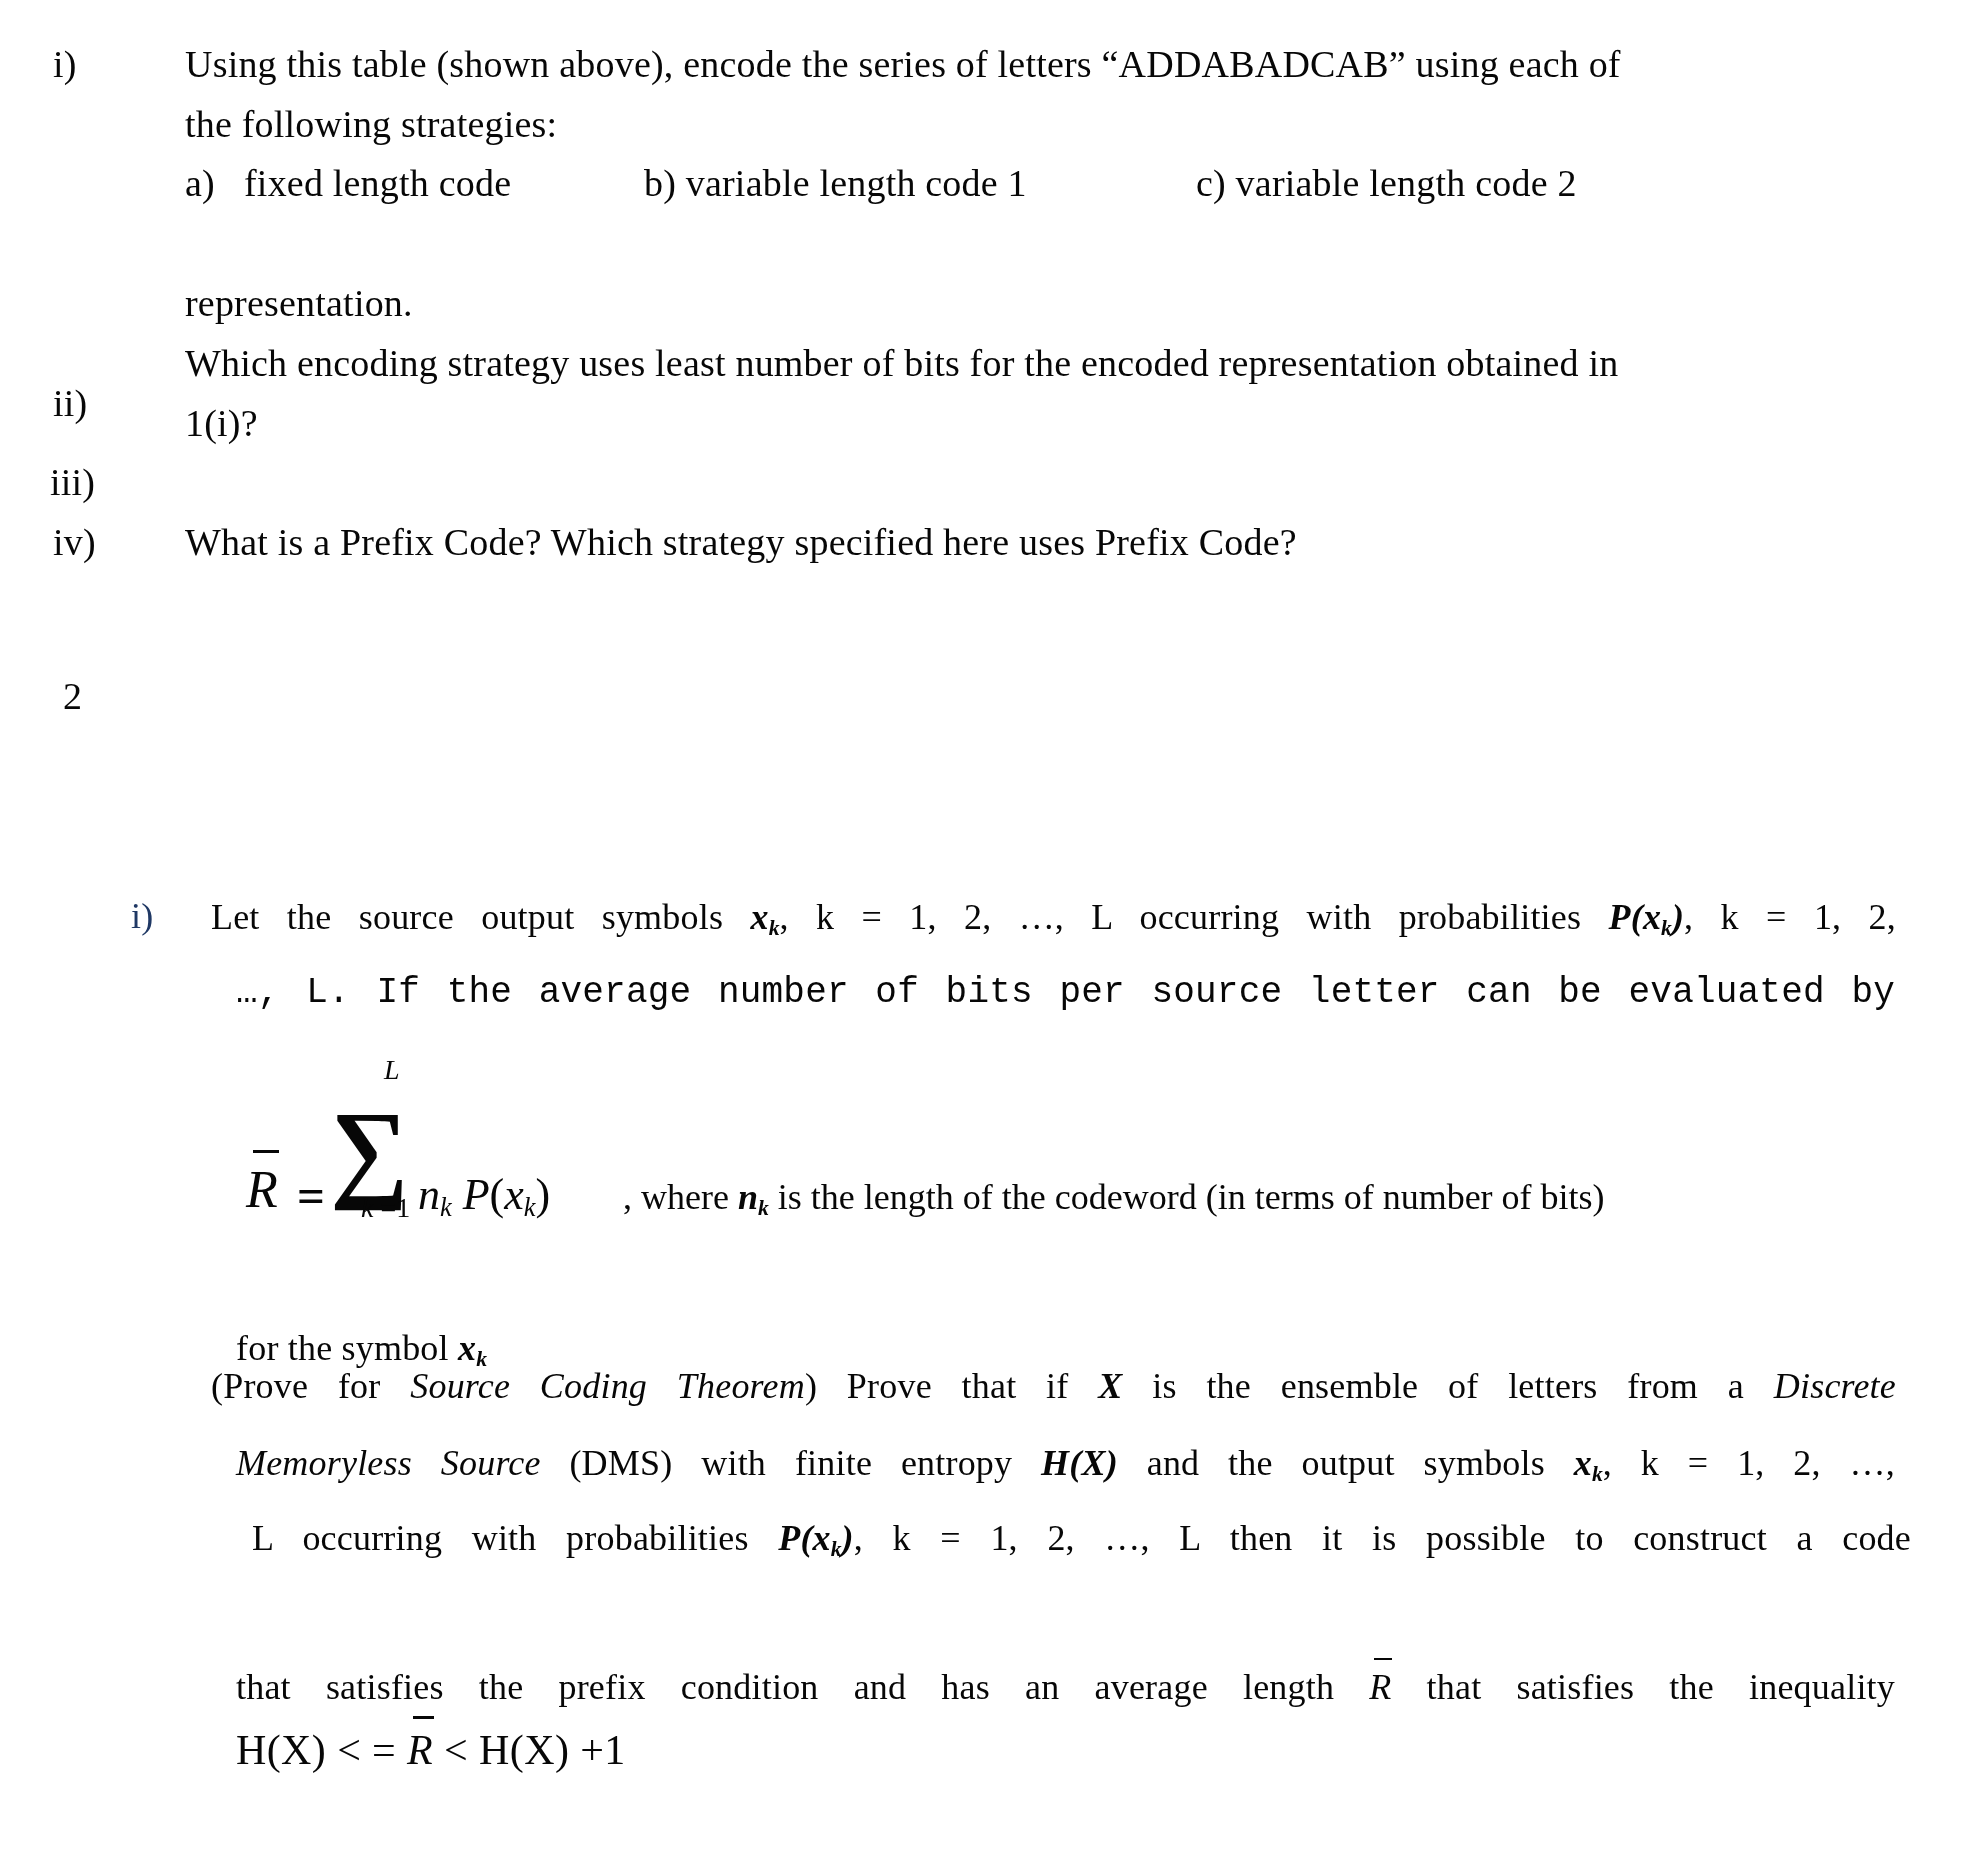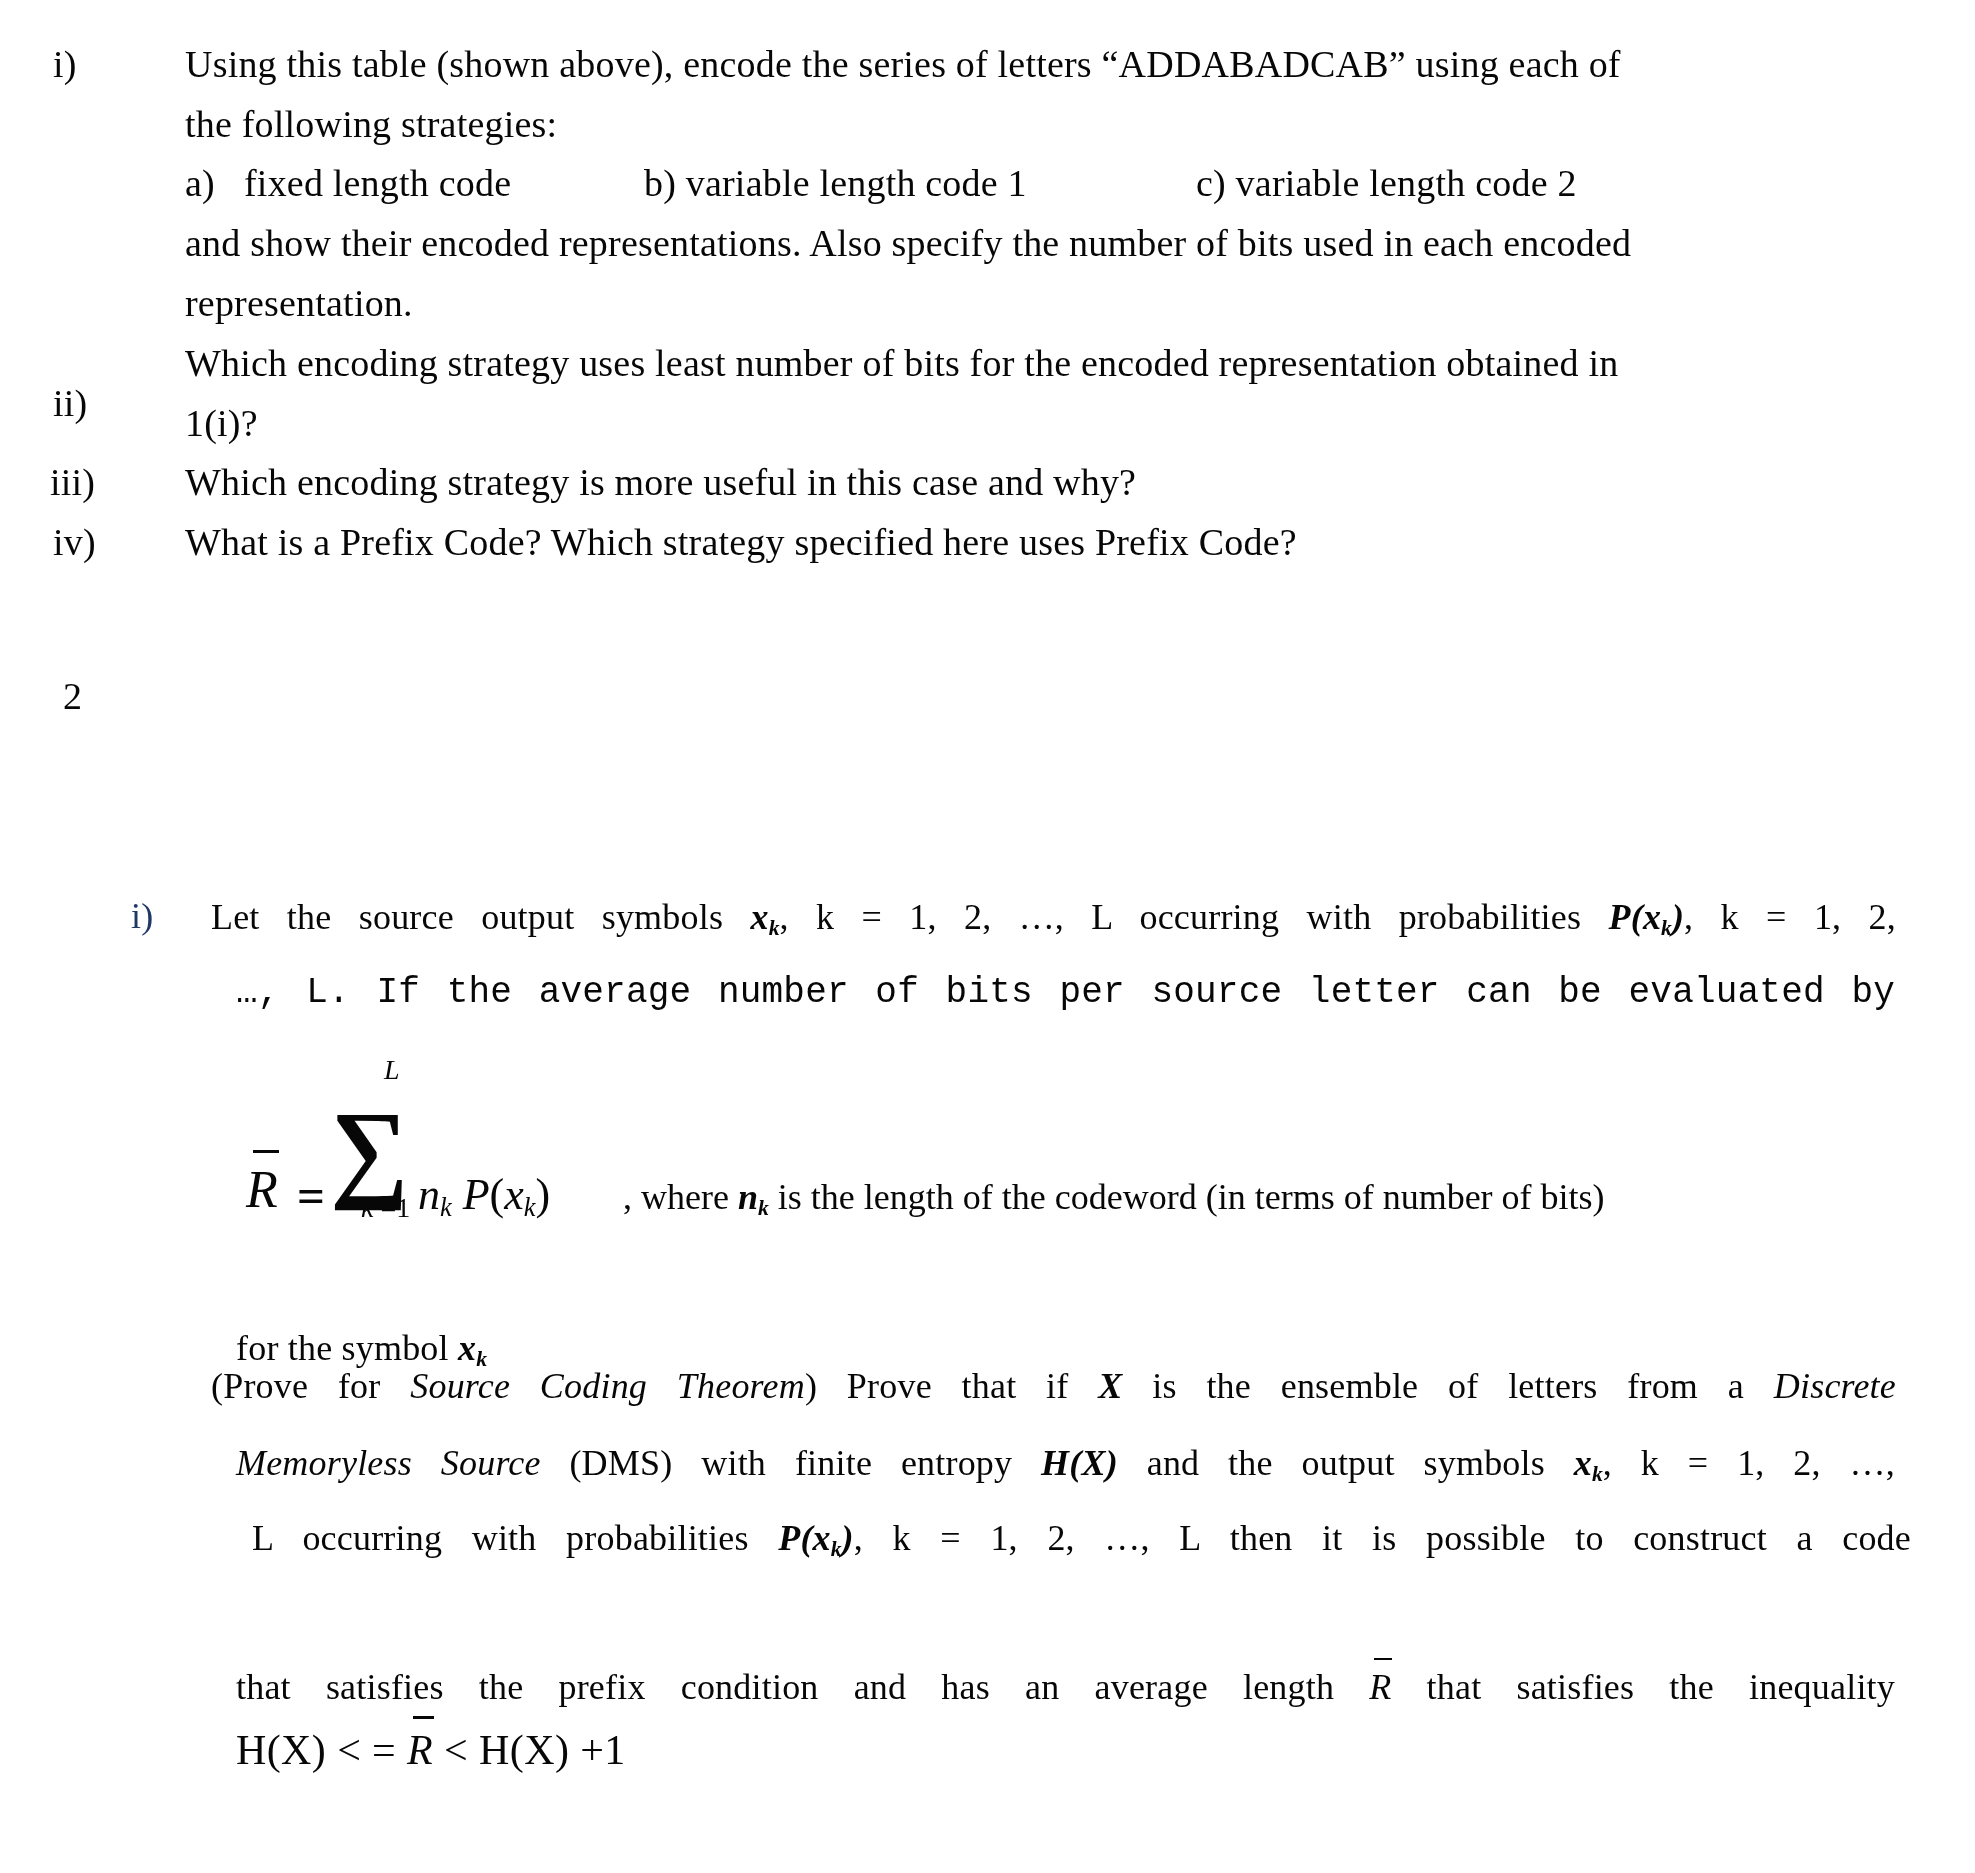--- a/index.html
+++ b/index.html
@@ -96,29 +96,27 @@
 
   <div class="tline" style="left:53px; top:44px;">i)</div>
   <div class="tline" style="left:185px; top:44px;">Using this table (shown above), encode the series of letters “ADDABADCAB” using each of</div>
 
   <div class="tline" style="left:185px; top:104px;">the following strategies:</div>
 
   <div class="tline" style="left:185px; top:163px;">a)   fixed length code</div>
   <div class="tline" style="left:644px; top:163px;">b) variable length code 1</div>
   <div class="tline" style="left:1196px; top:163px;">c) variable length code 2</div>
 
-  <div class="tline" style="left:185px; top:223px;">and show their encoded representations. Also specify the number of bits used in each encoded</div>
   <div class="tline" style="left:185px; top:283px;">representation.</div>
 
   <div class="tline" style="left:53px; top:343px;margin-top:40px;">ii)</div>
   <div class="tline" style="left:185px; top:343px;">Which encoding strategy uses least number of bits for the encoded representation obtained in</div>
   <div class="tline" style="left:185px; top:403px;">1(i)?</div>
 
   <div class="tline" style="left:50px; top:462px;">iii)</div>
-  <div class="tline" style="left:185px; top:462px;">Which encoding strategy is more useful in this case and why?</div>
 
   <div class="tline" style="left:53px; top:522px;">iv)</div>
   <div class="tline" style="left:185px; top:522px;">What is a Prefix Code? Which strategy specified here uses Prefix Code?</div>
 
   <div class="tline" style="left:63px; top:676px;">2</div>
 
   <div class="tline navy" style="left:131px; top:897px; font-size:36px;">i)</div>
   <div class="jline" style="left:211px; top:897px; width:1685px;"><span>Let the source output symbols </span><span class="bi">x</span><span class="bi sub">k</span><span>, k = 1, 2, …, L occurring with probabilities </span><span class="bi">P(x</span><span class="bi sub">k</span><span class="bi">)</span><span>, k = 1, 2,</span></div>
 
   <div class="jline" style="left:236px; top:972px; width:1659px;font-family:Liberation Mono, monospace;">…, L. If the average number of bits per source letter can be evaluated by</div>

